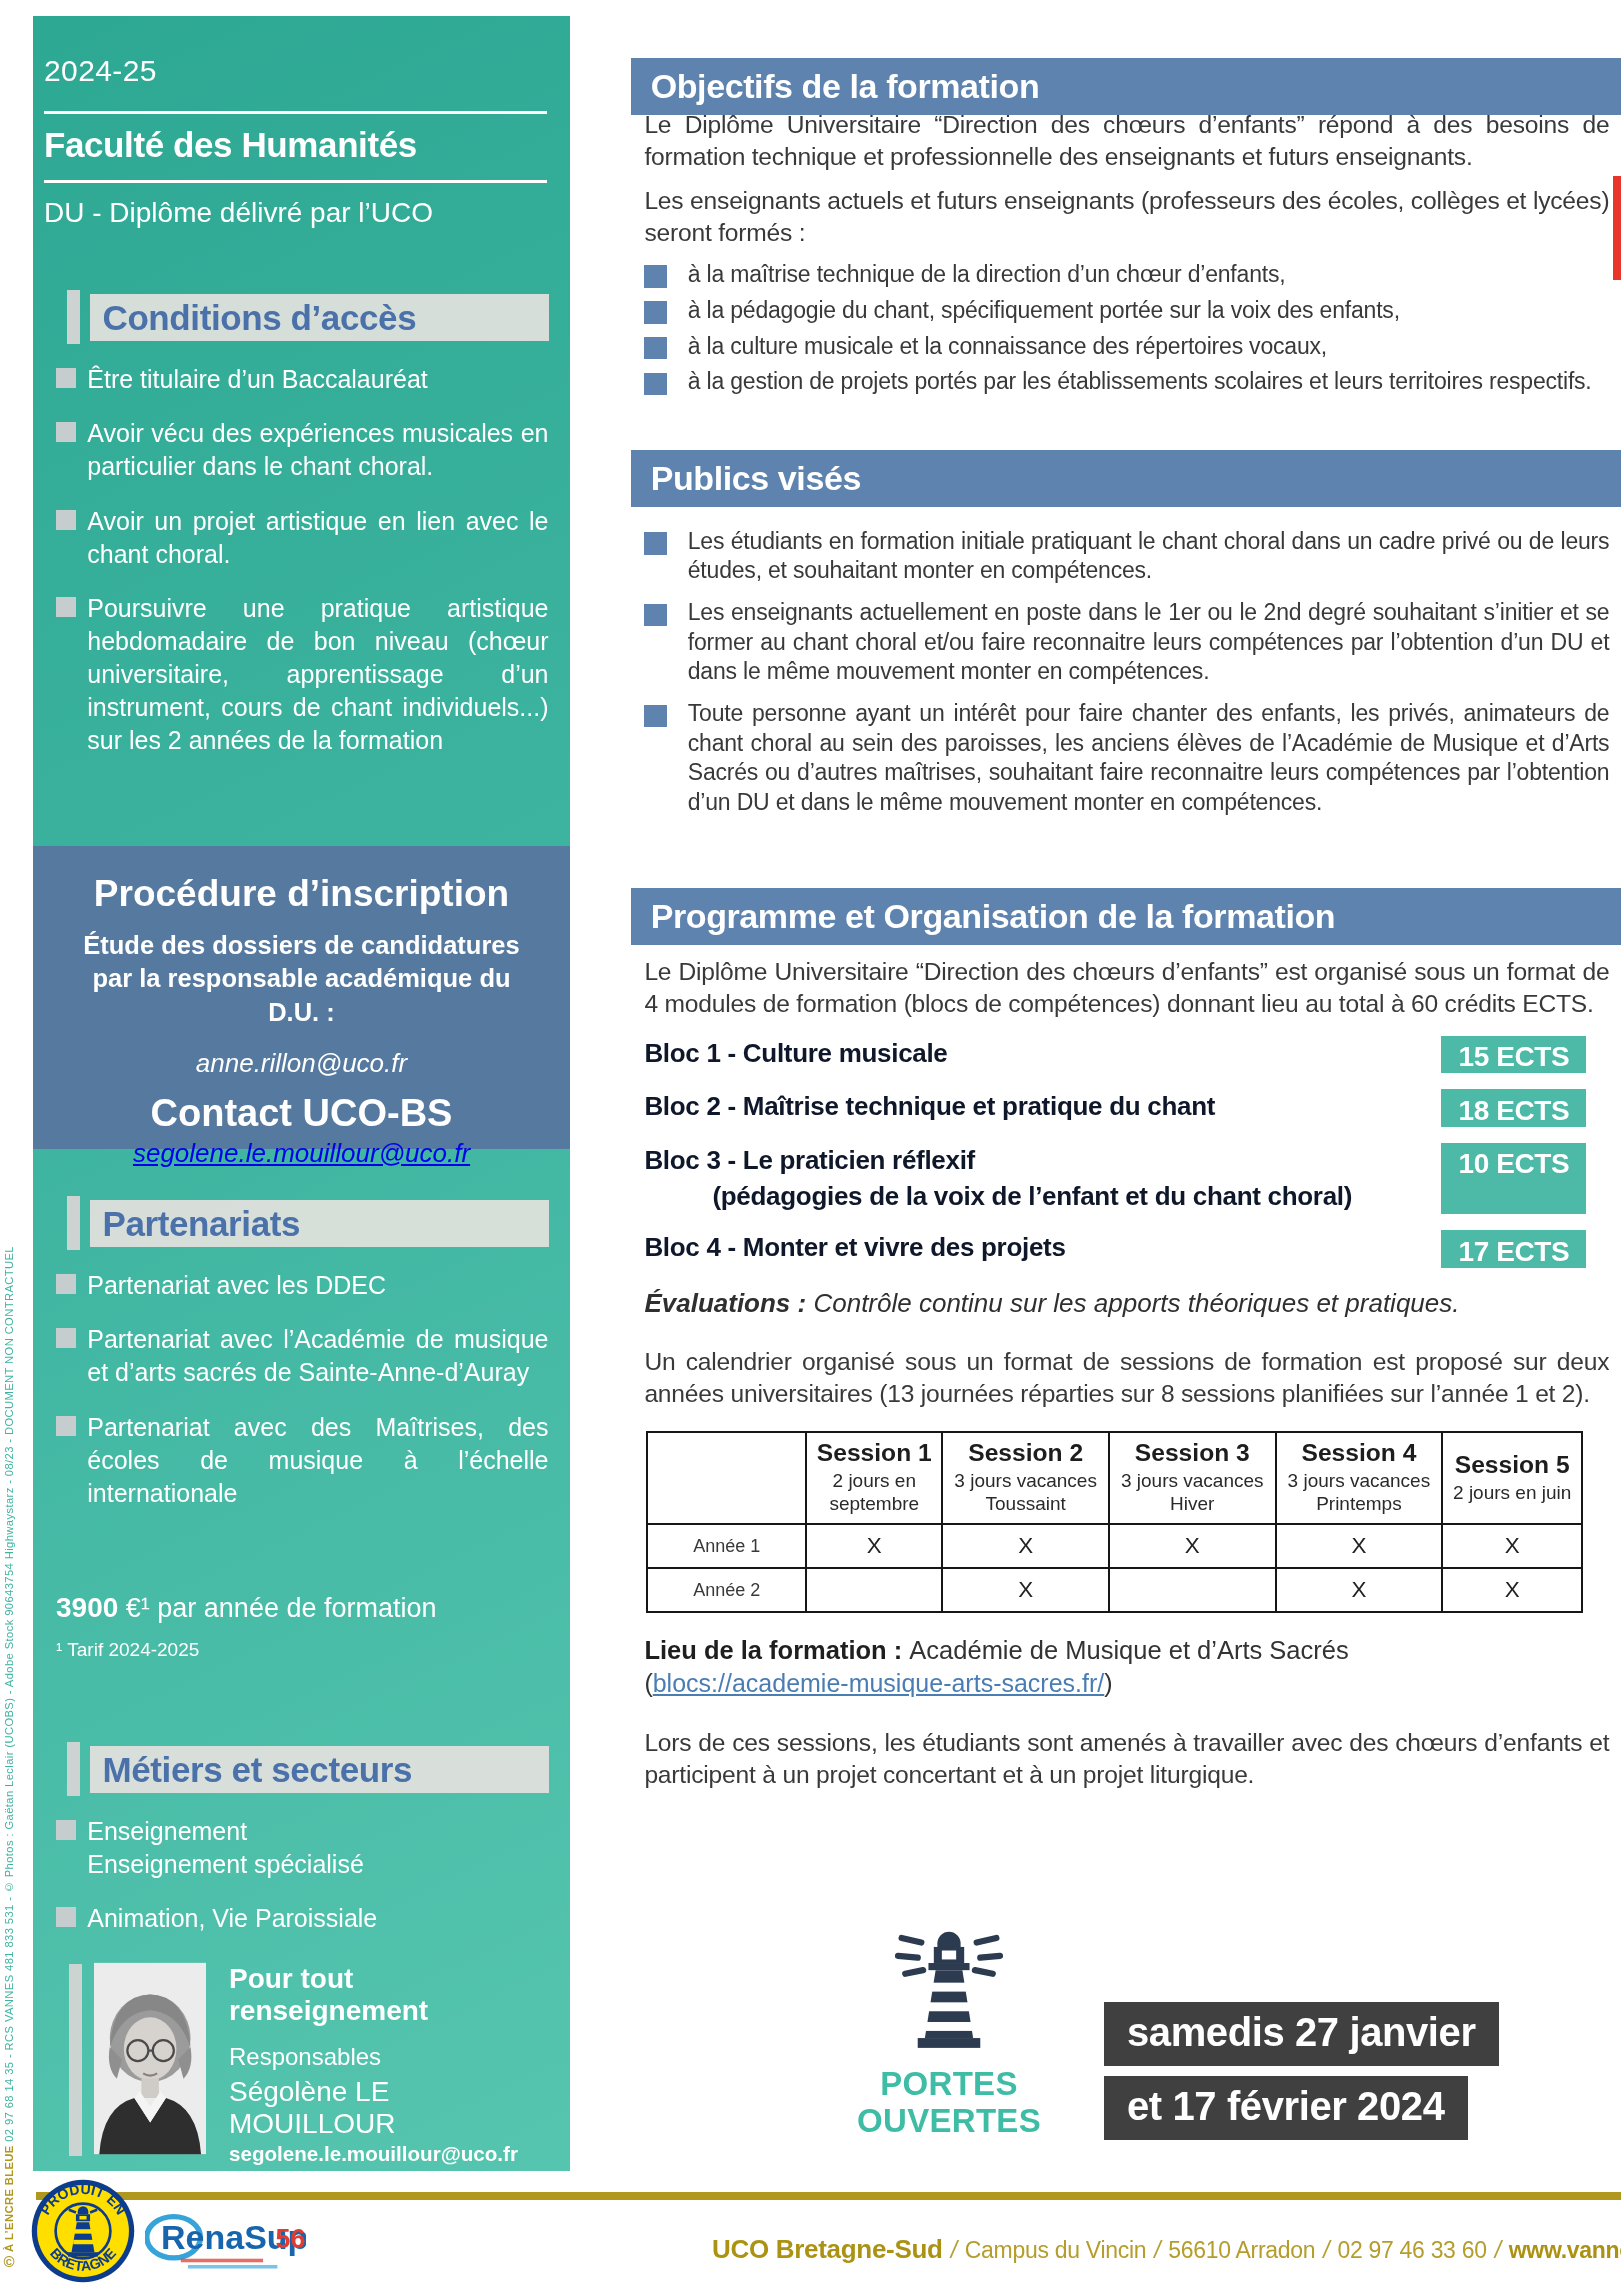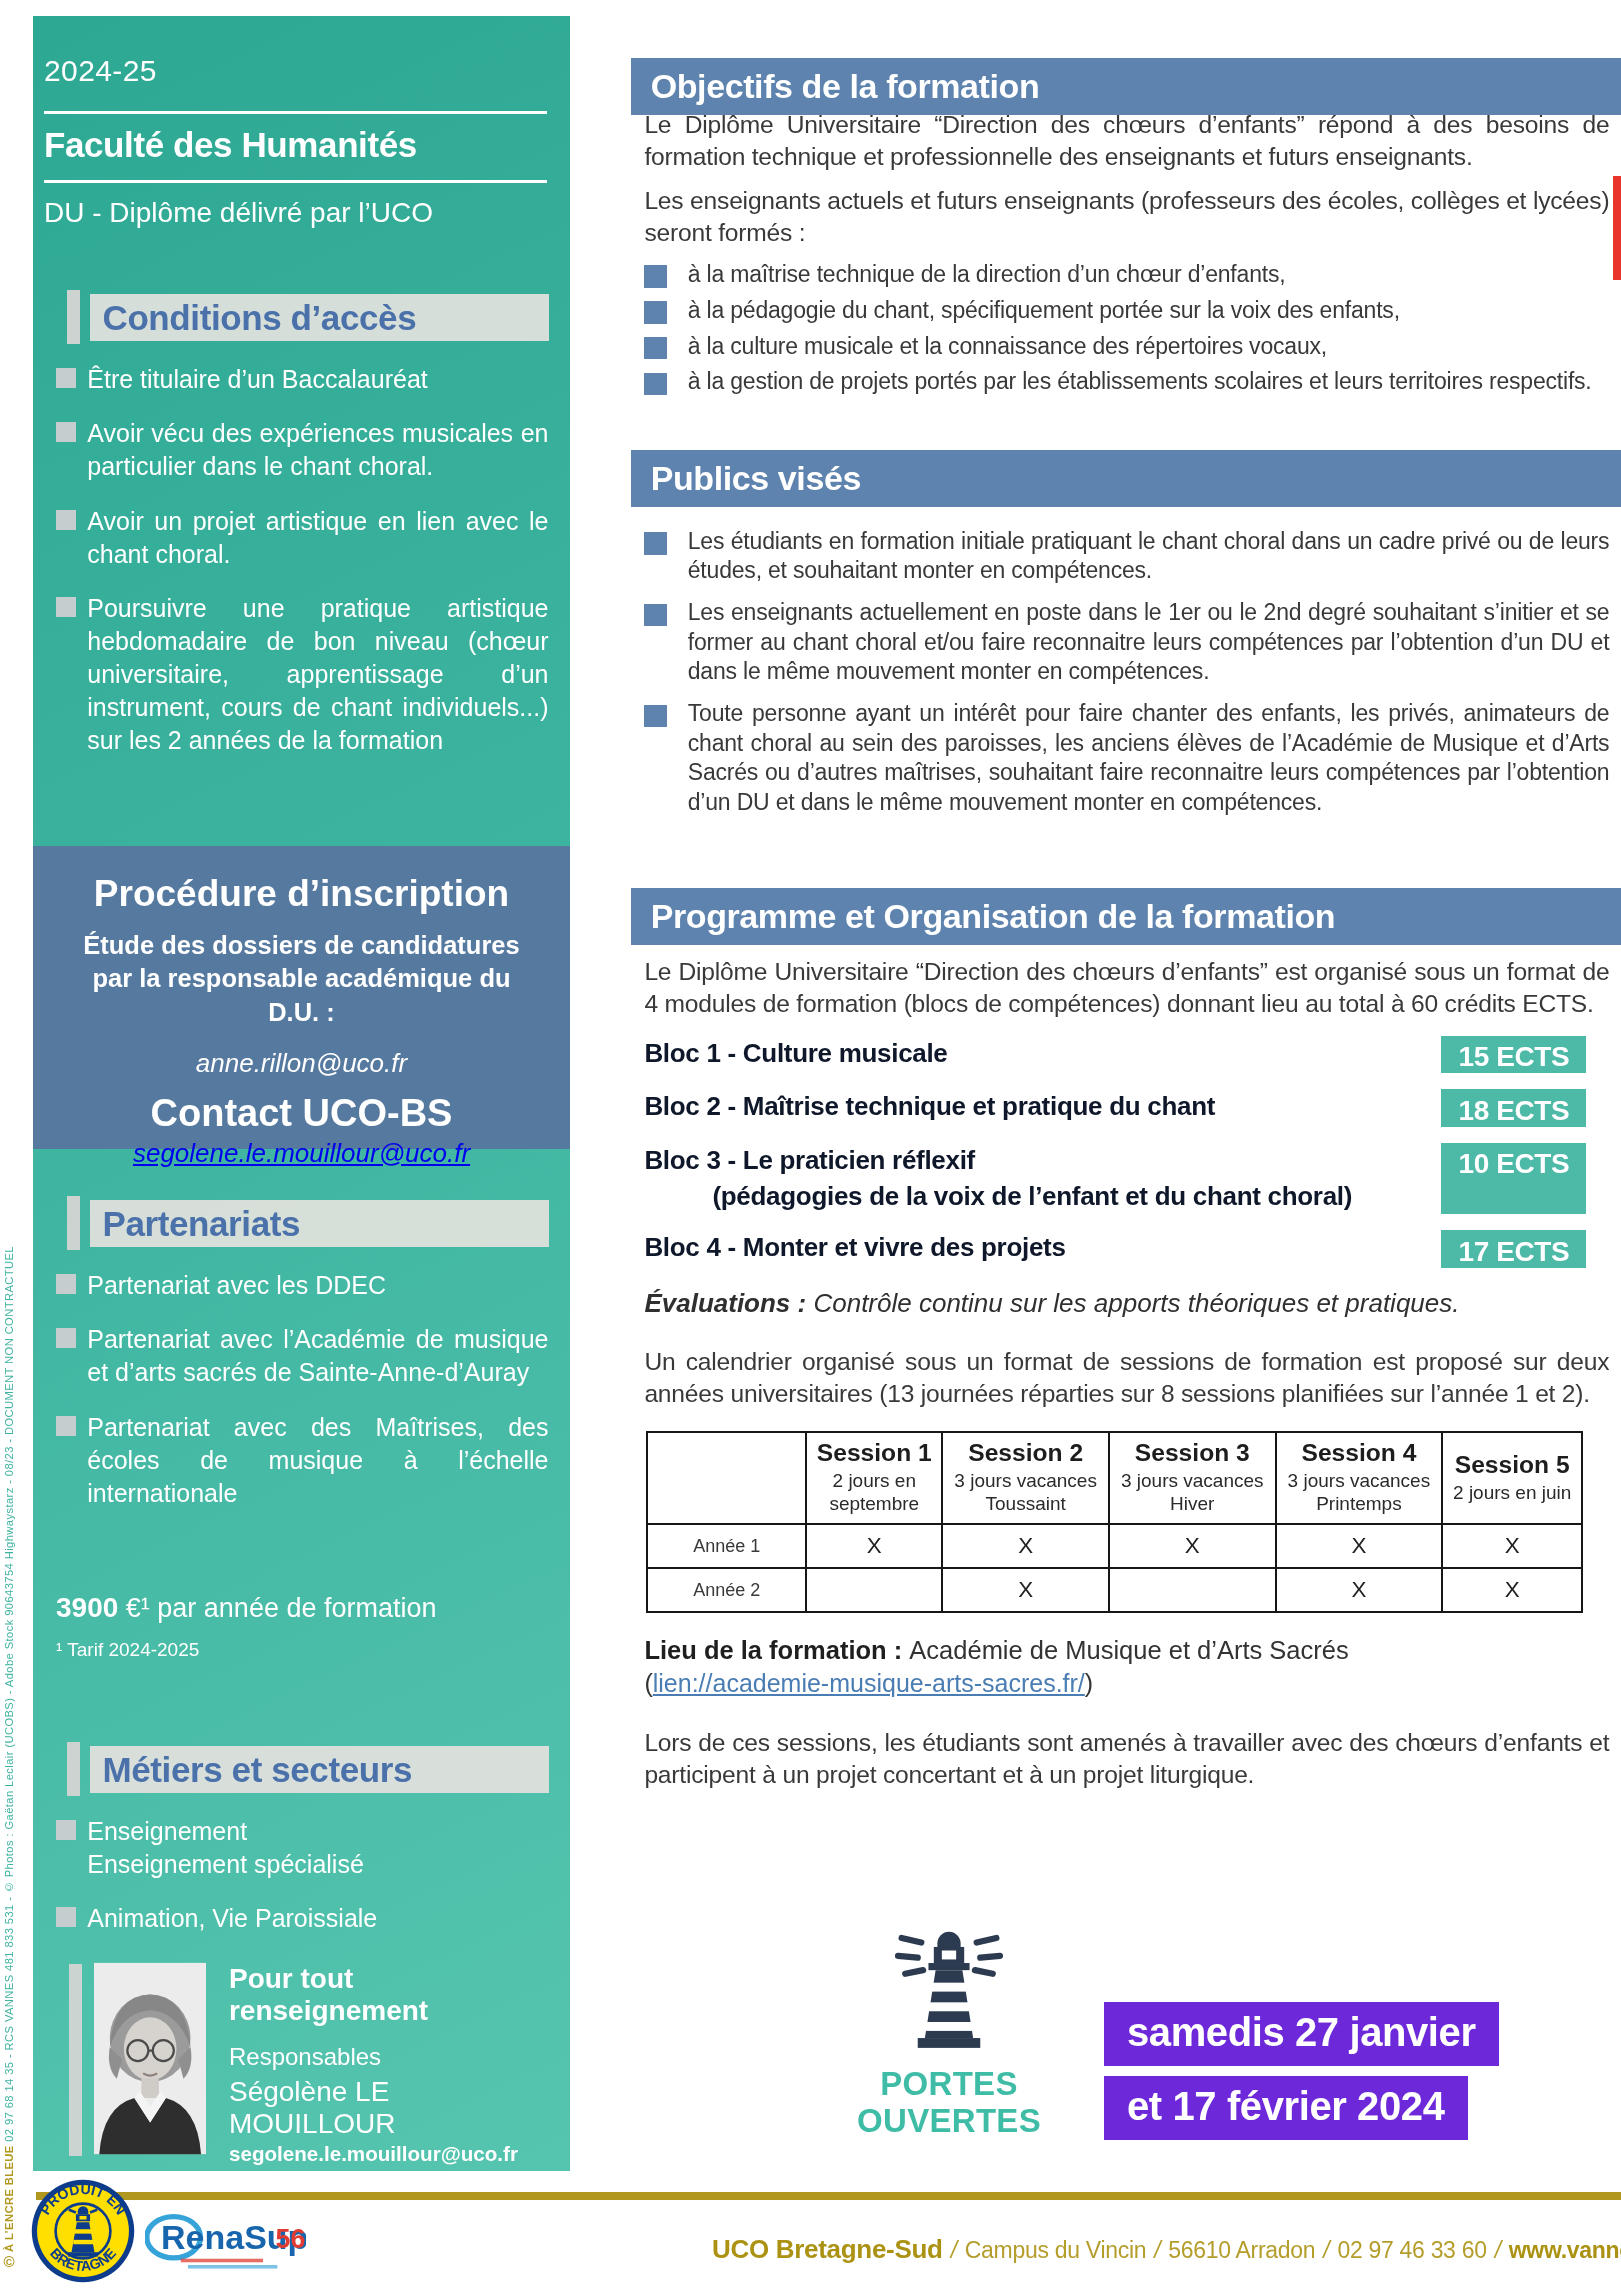--- a/index.html
+++ b/index.html
@@ -96,21 +96,21 @@
   .lieu b { color:#1f1f1f; }
   .linkline { font-size:25px; margin-top:3.6px; color:#333; }
   .linkline a { color:#4a7db3; text-decoration:underline; }
   .outro { margin-top:29px; }
 
   
   .portes { position:absolute; top:1927px; left:837px; display:flex; align-items:flex-start; }
   .portes-left { width:224px; text-align:center; }
   .portes-title { margin-top:5.4px; color:#3fbca6; font-weight:bold; font-size:33px; line-height:1.1; letter-spacing:0.3px; }
   .dates { margin-left:43px; margin-top:75px; display:flex; flex-direction:column; align-items:flex-start; gap:10.7px; }
-  .date-badge { background:#6d28d9; color:#fff; font-weight:bold; font-size:40px; padding:8px 23px 10.7px; letter-spacing:-0.4px; }
+  .date-badge { background:#404040; color:#fff; font-weight:bold; font-size:40px; padding:8px 23px 10.7px; letter-spacing:-0.4px; }
 
   
   .gold-bar { position:absolute; left:36px; right:0; top:2192px; height:8px; background:#b0981f; }
   .footer-line { position:absolute; top:2234px; left:712px; font-size:23px; color:#b49d2a; white-space:nowrap; letter-spacing:-0.3px; }
   .footer-line .f-brand { font-weight:bold; font-size:26px; color:#ab9212; }
   .footer-line .f-site { font-weight:bold; color:#ab9212; }
   .f-sep { margin:0 8px; font-style:italic; }
   .logo-produit { position:absolute; left:30px; top:2178px; }
   .logo-renasup { position:absolute; left:145px; top:2212px; }
 </style>
@@ -333,21 +333,21 @@
           <td class="st-x"></td>
           <td class="st-x">X</td>
           <td class="st-x"></td>
           <td class="st-x">X</td>
           <td class="st-x">X</td>
         </tr>
       </tbody>
         </table>
 
       <div class="lieu"><b>Lieu de la formation : </b><span>Académie de Musique et d’Arts Sacrés</span></div>
-      <div class="linkline"><span>(</span><a href="#">lien://academie-musique-arts-sacres.fr/</a><span>)</span></div>
+      <div class="linkline"><span>(</span><a href="#">blocs://academie-musique-arts-sacres.fr/</a><span>)</span></div>
 
       <p class="outro">Lors de ces sessions, les étudiants sont amenés à travailler avec des chœurs d’enfants et participent à un projet concertant et à un projet liturgique.</p>
     </div>
   </main>
 
   <div class="portes">
     <div class="portes-left">
       <svg width="134" height="131" viewBox="0 0 150 146" aria-hidden="true">
         <g stroke="#2c3b50" stroke-width="7" stroke-linecap="round">
           <line x1="22" y1="12" x2="44" y2="17"></line>

